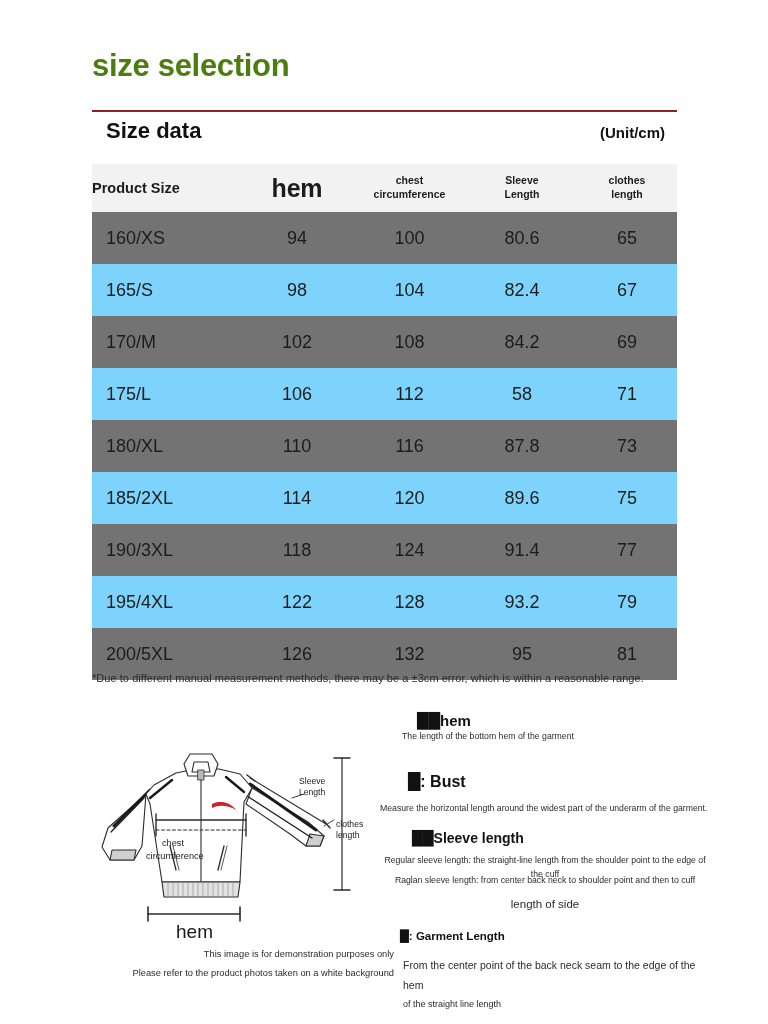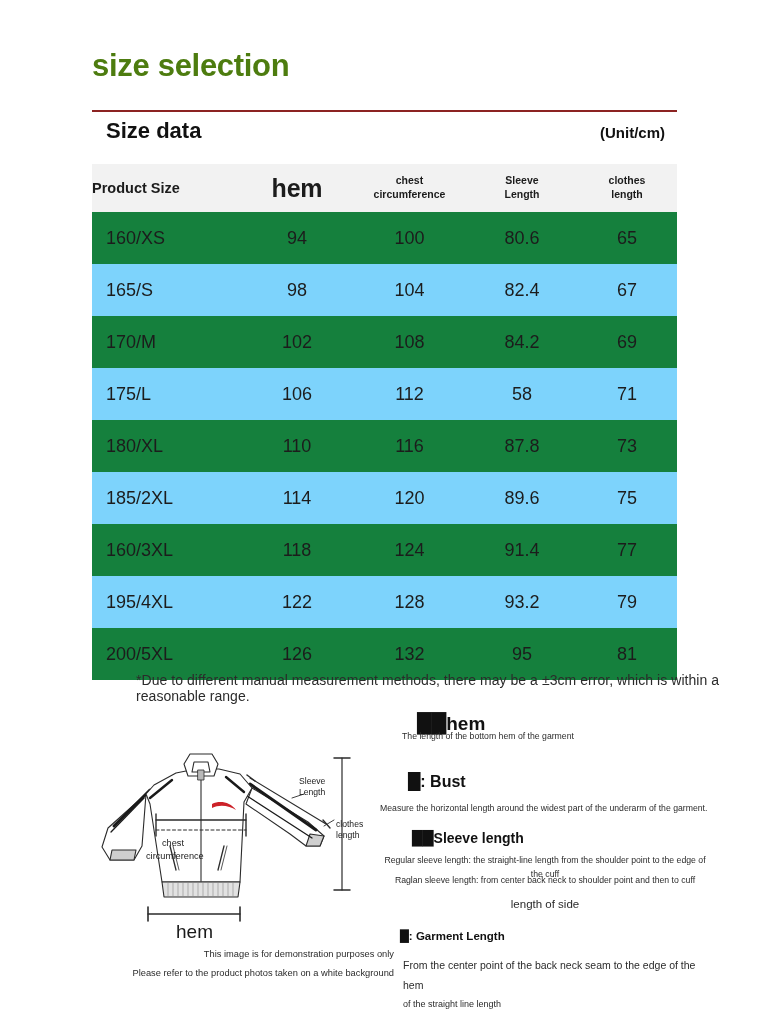--- a/index.html
+++ b/index.html
@@ -112,31 +112,30 @@
     font-size: 18px;
     color: #1c1c1c;
     text-align: center;
     padding: 0;
     vertical-align: middle;
   }
   table.size-table tbody td.size-name {
     text-align: left;
     padding-left: 14px;
   }
-  table.size-table tbody tr.odd td { background: #15803d; }
+  table.size-table tbody tr.odd td { background: #737373; }
   table.size-table tbody tr.even td { background: #7dd3fc; }
 
   .table-note {
     position: absolute;
     left: 92px;
     top: 672px;
-    font-size: 14px;
+    font-size: 11px;
     color: #2b2b2b;
     letter-spacing: 0.05px;
-    margin-left: 44px;
   }
 
   
   .illus-block {
     position: absolute;
     left: 84px;
     top: 742px;
     width: 310px;
     height: 282px;
   }
@@ -157,21 +156,21 @@
   }
 
   
   .guide {
     position: absolute;
     left: 380px;
     top: 712px;
     width: 330px;
   }
   .guide-head {
-    font-size: 19px;
+    font-size: 15px;
     font-weight: 700;
     color: #111111;
     line-height: 1.25;
   }
   .guide-head.big { font-size: 16px; }
   .tofu {
     display: inline-block;
     font-family: "DejaVu Sans", sans-serif;
   }
   .guide-body {
@@ -270,21 +269,21 @@
             <td>73</td>
           </tr>
           <tr class="even">
             <td class="size-name">185/2XL</td>
             <td>114</td>
             <td>120</td>
             <td>89.6</td>
             <td>75</td>
           </tr>
           <tr class="odd">
-            <td class="size-name">160/3XL</td>
+            <td class="size-name">190/3XL</td>
             <td>118</td>
             <td>124</td>
             <td>91.4</td>
             <td>77</td>
           </tr>
           <tr class="even">
             <td class="size-name">195/4XL</td>
             <td>122</td>
             <td>128</td>
             <td>93.2</td>

